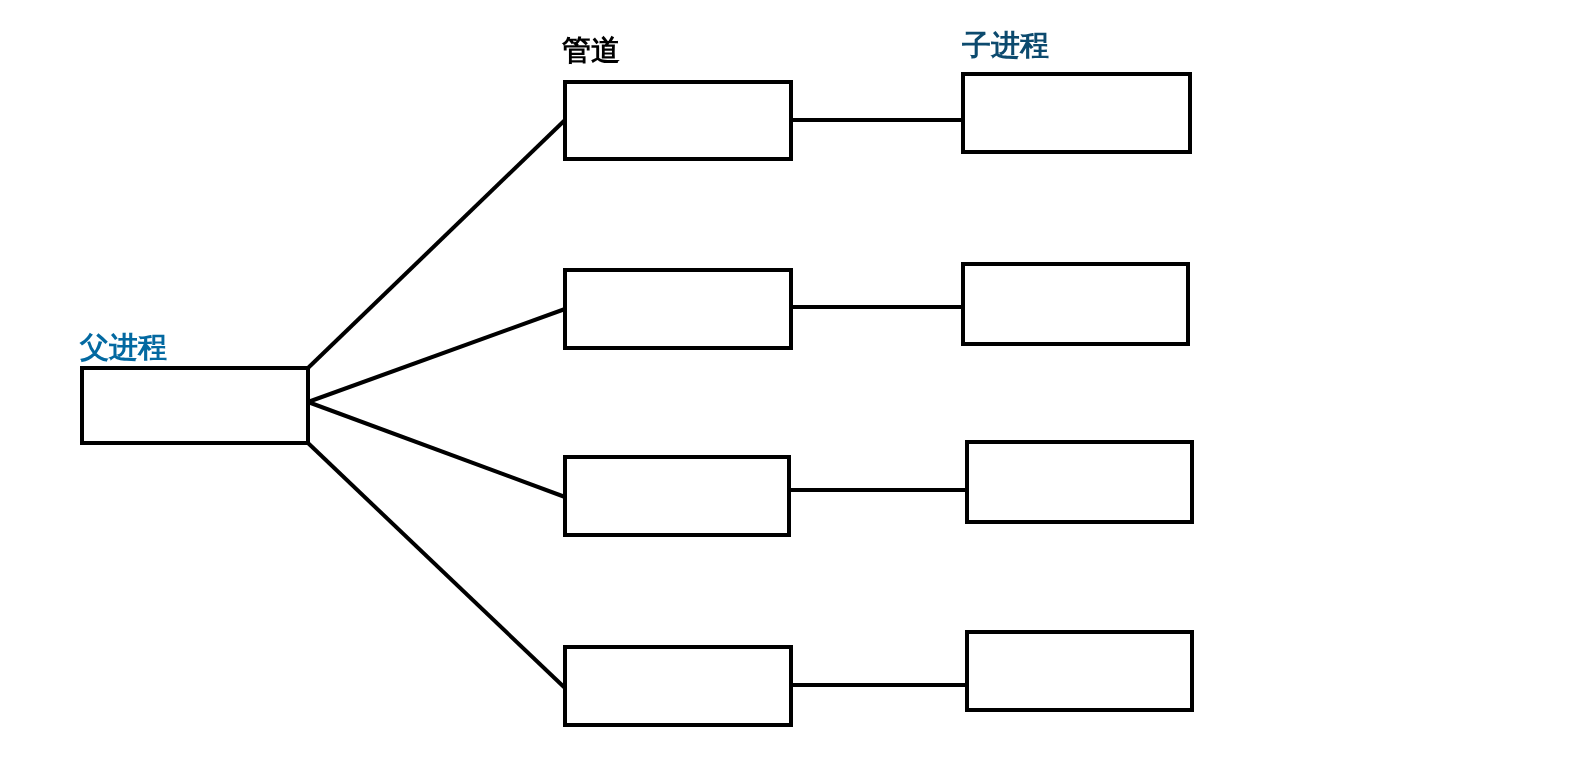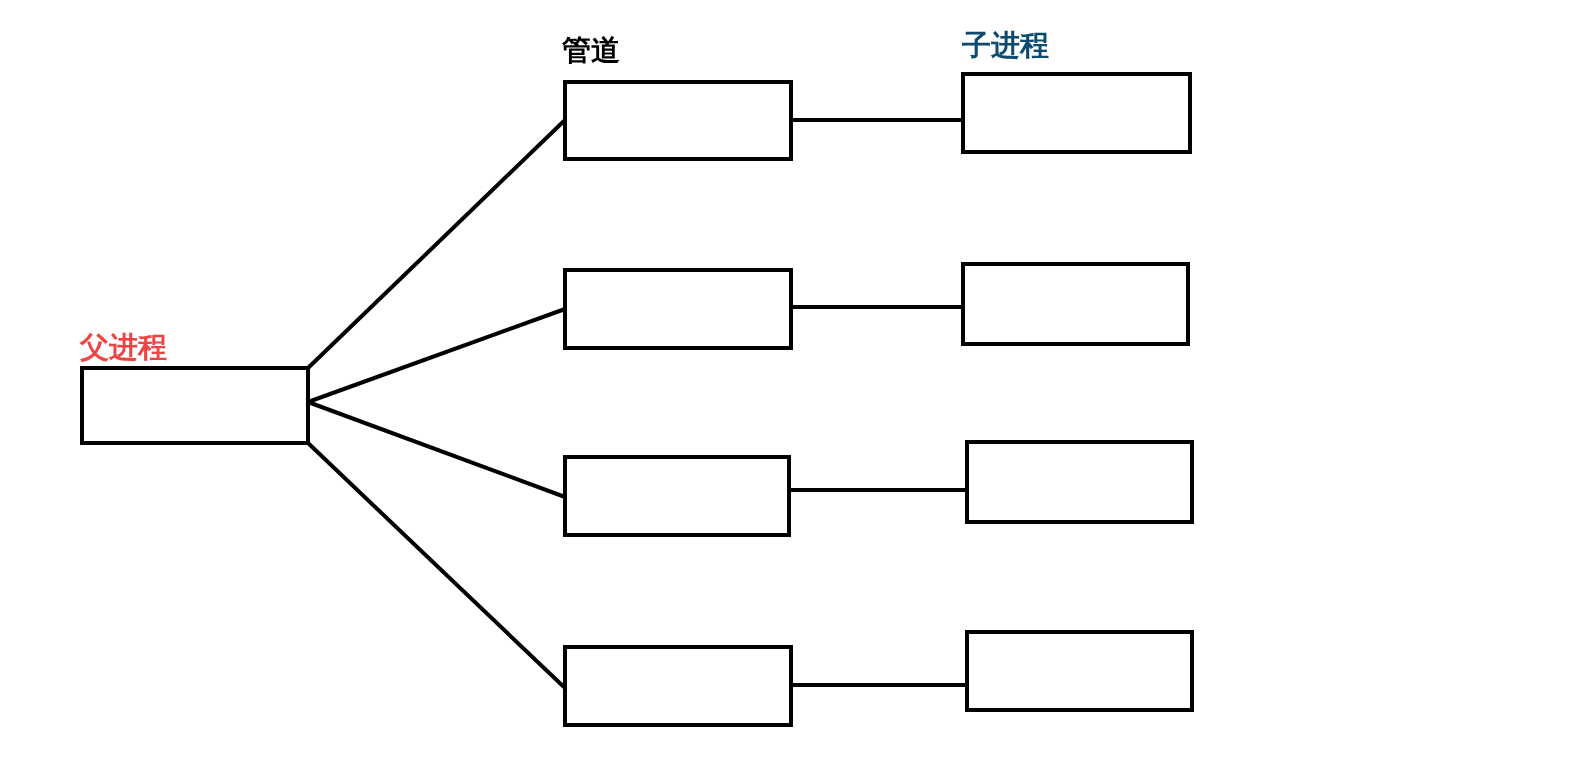--- a/index.html
+++ b/index.html
@@ -80,17 +80,17 @@
     </g>
 
     <g>
       <rect class="node-box" x="963" y="74" width="227" height="78" fill="#ffffff" stroke="#000000" stroke-width="4"></rect>
       <rect class="node-box" x="963" y="264" width="225" height="80" fill="#ffffff" stroke="#000000" stroke-width="4"></rect>
       <rect class="node-box" x="967" y="442" width="225" height="80" fill="#ffffff" stroke="#000000" stroke-width="4"></rect>
       <rect class="node-box" x="967" y="632" width="225" height="78" fill="#ffffff" stroke="#000000" stroke-width="4"></rect>
     </g>
   </svg>
 
-  <div class="col-label" style="left: 80px; top: 333px; color: #ef4444;">父进程</div>
+  <div class="col-label" style="left: 80px; top: 333px; color: #0369a1;">父进程</div>
   <div class="col-label" style="left: 562px; top: 36px; color: rgb(0, 0, 0);">管道</div>
   <div class="col-label" style="left: 962px; top: 31px; color: #0c4a6e;">子进程</div>
 
 </div>
 
 </body></html>

